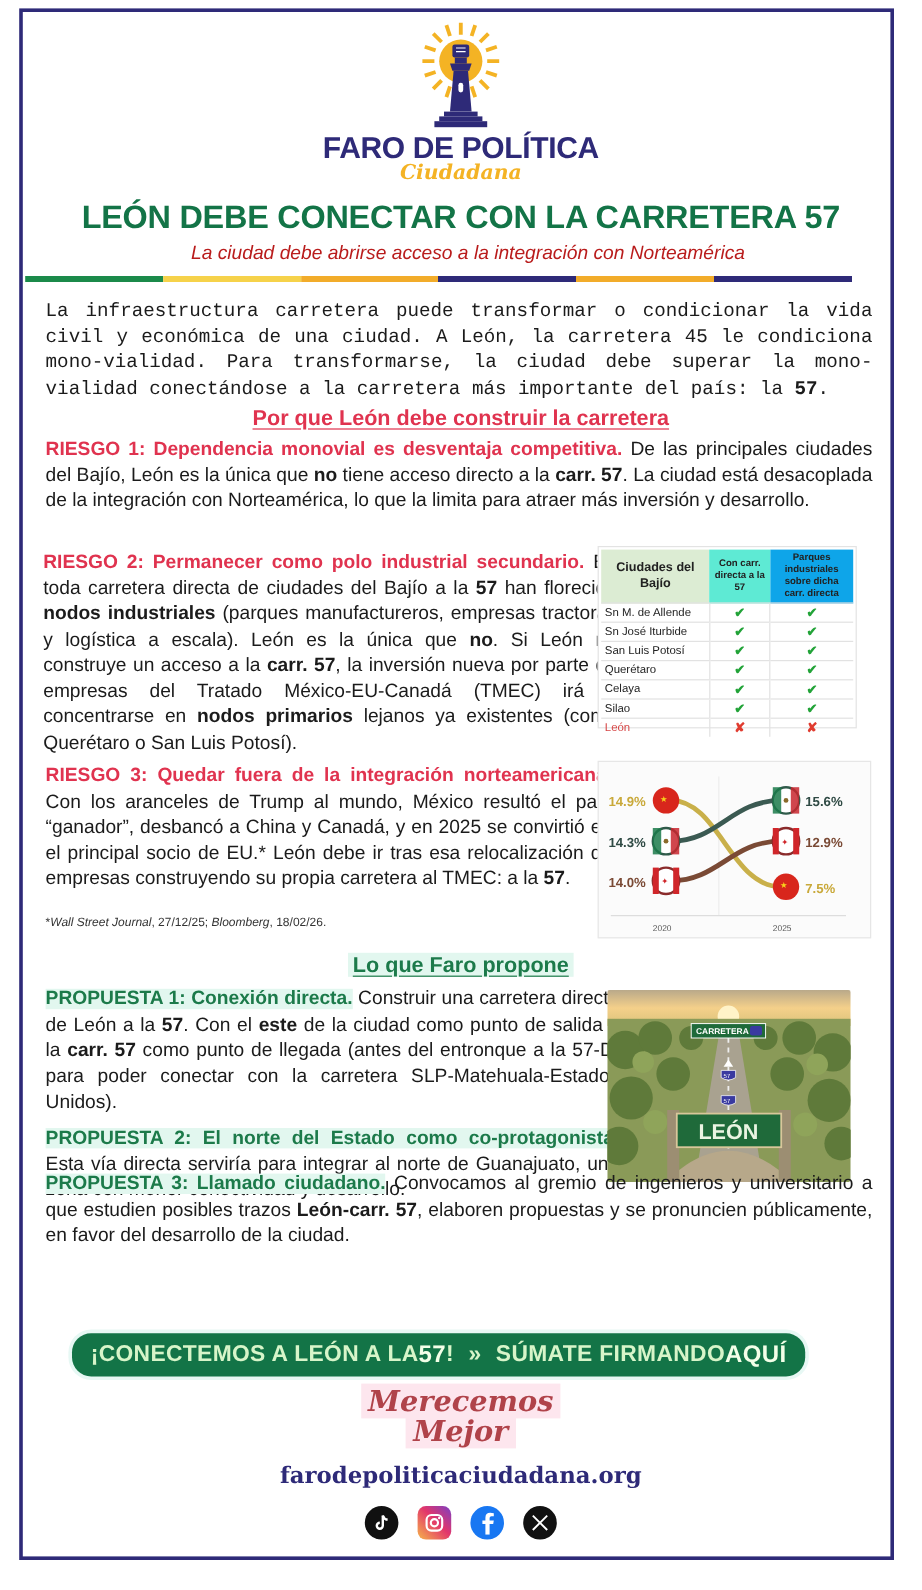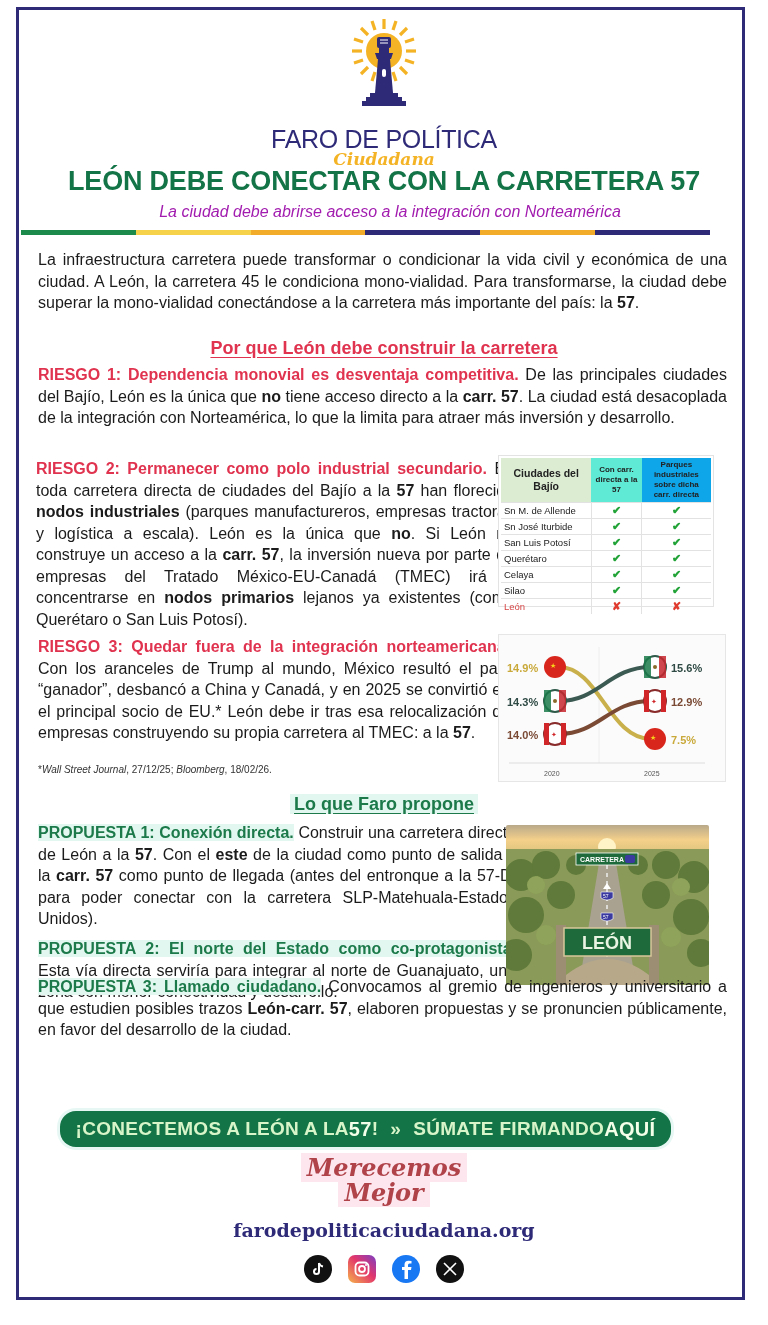--- a/index.html
+++ b/index.html
@@ -5,34 +5,34 @@
   * { box-sizing: border-box; margin: 0; padding: 0; }
   html, body { width: 768px; height: 1325px; background: #ffffff; overflow: hidden; }
   body { font-family: "Liberation Sans", sans-serif; color: #1a1a1a; position: relative; }
   .frame {
     position: absolute; left: 16px; top: 7px; width: 729px; height: 1293px;
     border: 3px solid #2e2a78; background: #fff;
   }
   .logo { position: absolute; left: 0; right: 0; top: 10px; text-align: center; }
   .logo svg { display: block; margin: 0 auto; }
   .brand-title {
-    font-family: "Liberation Sans", sans-serif; font-weight: normal; color: #2e2a78;
-    font-size: 25px; letter-spacing: -0.3px; text-align: center; margin-top: 17px; line-height: 26px;
+    font-family: "Liberation Sans", sans-serif; font-weight: bold; color: #2e2a78;
+    font-size: 25px; letter-spacing: -0.3px; text-align: center; margin-top: 2px; line-height: 26px;
   }
   .brand-sub {
     font-family: "DejaVu Serif", serif; font-style: italic; font-weight: bold;
     color: #f4b324; font-size: 17px; text-align: center; line-height: 18px; margin-top: -2px;
   }
   .headline {
     position: absolute; left: 0; right: 0; top: 166px; text-align: center;
     color: #137447; font-weight: bold; font-size: 27px; letter-spacing: -0.2px; line-height: 30px;
   }
   .tagline {
     position: absolute; left: 0; right: 0; top: 203px; text-align: center;
-    font-style: italic; font-size: 16px; color: #a21caf; margin-left: 12px;
+    font-style: italic; font-size: 16px; color: #b91c1c; margin-left: 12px;
   }
   .divider { position: absolute; left: 21px; top: 230px; width: 689px; height: 5px; display: flex; }
   .divider span { flex: 1; height: 100%; }
   .para {
     position: absolute; font-size: 16px; line-height: 21.5px; text-align: justify; color: #1b1b1b;
   }
   .para b { font-weight: bold; }
   .sec-head {
     position: absolute; left: 0; right: 0; text-align: center; font-weight: bold;
     font-size: 18px; text-decoration: underline; text-underline-offset: 3px;
@@ -146,21 +146,21 @@
 <div class="tagline">La ciudad debe abrirse acceso a la integración con Norteamérica</div>
 <div class="divider">
   <span style="background:#1b8a4a"></span>
   <span style="background:#f6d24a"></span>
   <span style="background:#f2ac2a"></span>
   <span style="background:#2e2a78"></span>
   <span style="background:#f2ac2a"></span>
   <span style="background:#2e2a78"></span>
 </div>
 
-<p class="para" style="left:38px; top:249px; width:689px;">
+<p class="para" style="left:38px; top:249px; width:689px;font-family:Liberation Mono, monospace;">
   <span>La infraestructura carretera puede transformar o condicionar la vida civil y económica de una ciudad. A León, la carretera 45 le condiciona mono-vialidad. Para transformarse, la ciudad debe superar la mono-vialidad conectándose a la carretera más importante del país: la </span><b>57</b><span>.</span>
 </p>
 
 <div class="sec-head red" style="top:338px;">Por que León debe construir la carretera</div>
 
 <p class="para" style="left:38px; top:364px; width:689px;">
   <span class="lead-red">RIESGO 1: Dependencia monovial es desventaja competitiva.</span><span> De las principales ciudades del Bajío, León es la única que </span><b>no</b><span> tiene acceso directo a la </span><b>carr. 57</b><span>. La ciudad está desacoplada de la integración con Norteamérica, lo que la limita para atraer más inversión y desarrollo.</span>
 </p>
 
 <p class="para" style="left:36px; top:458px; width:478px;">

